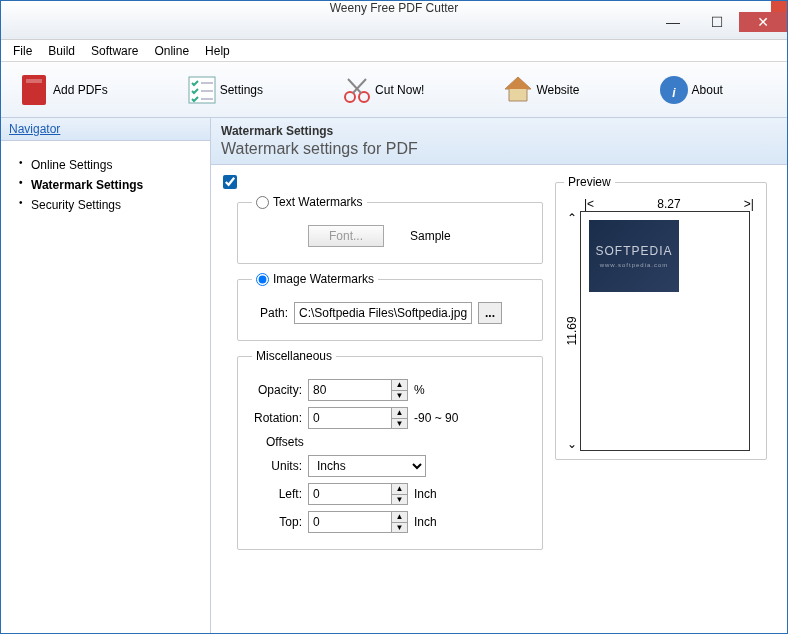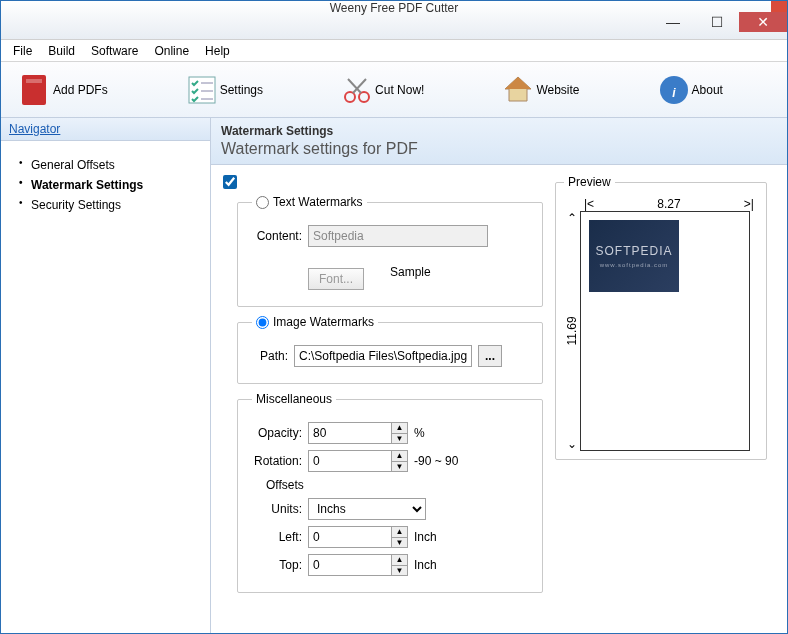--- a/index.html
+++ b/index.html
@@ -29,21 +29,21 @@
 .main-body { padding: 10px 12px; display: flex; gap: 12px; }
 .settings-col { width: 320px; }
 .check-row { display: flex; align-items: center; gap: 4px; margin-bottom: 6px; }
 .check-row input { width: 14px; height: 14px; accent-color: #0a64ad; }
 fieldset { border: 1px solid #c9c9c9; border-radius: 2px; padding: 10px 10px 10px 14px; margin-bottom: 8px; margin-left: 14px; }
 legend { padding: 0 4px; display: flex; align-items: center; gap: 4px; }
 .form-row { display: flex; align-items: center; gap: 6px; margin: 6px 0; }
 .form-row label { width: 50px; text-align: right; }
 input[type=text], input[type=number], select { border: 1px solid #a0a0a0; padding: 2px 4px; height: 22px; background: #fff; }
 input[disabled] { background: #f0f0f0; color: #888; }
-.btn { border: 1px solid #a7a7a7; background: linear-gradient(#fcfcfc,#e8e8e8); padding: 2px 10px; height: 22px; cursor: pointer; margin-top: 15px; }
+.btn { border: 1px solid #a7a7a7; background: linear-gradient(#fcfcfc,#e8e8e8); padding: 2px 20px; height: 22px; cursor: pointer; }
 .btn[disabled] { color: #999; }
 .spinner { position: relative; display: inline-flex; }
 .spinner input { width: 100px; padding-right: 18px; }
 .spinner .spins { position: absolute; right: 1px; top: 1px; bottom: 1px; width: 16px; display: flex; flex-direction: column; }
 .spinner .sp { flex: 1; border-left: 1px solid #a0a0a0; background: #eee; font-size: 8px; display: flex; align-items: center; justify-content: center; cursor: pointer; }
 .spinner .sp:first-child { border-bottom: 1px solid #a0a0a0; }
 .browse-btn { border: 1px solid #a0a0a0; background: #eee; width: 24px; height: 22px; display: inline-flex; align-items: center; justify-content: center; font-weight: bold; cursor: pointer; }
 .offsets-sub { margin-left: 14px; }
 .preview-col fieldset { margin-left: 0; padding: 8px; }
 .preview-box { position: relative; }
@@ -124,21 +124,21 @@
         </svg>
       </div>
     <span>About</span>
   </div>
 </div>
 
 <div class="content">
   <div class="sidebar">
     <div class="sidebar-header">Navigator</div>
     <div class="sidebar-list">
-      <div class="sidebar-item">General Offsets</div>
+      <div class="sidebar-item">Online Settings</div>
       <div class="sidebar-item active">Watermark Settings</div>
       <div class="sidebar-item">Security Settings</div>
     </div>
   </div>
 
   <div class="main">
     <div class="main-header">
       <div class="main-header-title">Watermark Settings</div>
       <div class="main-header-sub">Watermark settings for PDF</div>
     </div>
@@ -147,24 +147,20 @@
       <div class="settings-col">
         <div class="check-row">
           <input type="checkbox" checked="" style="">
         </div>
 
         <fieldset>
           <legend>
               <input type="radio" name="wm" style=""> 
               <span>Text Watermarks</span>
             </legend>
-          <div class="form-row">
-            <label>Content:</label>
-            <input type="text" disabled="" style="width: 180px;" value="Softpedia">
-          </div>
           <div class="form-row">
             <label></label>
             <button class="btn" disabled="">Font...</button>
             <span style="margin-left:20px">Sample</span>
           </div>
         </fieldset>
 
         <fieldset>
           <legend>
               <input type="radio" name="wm" checked="" style=""> 

